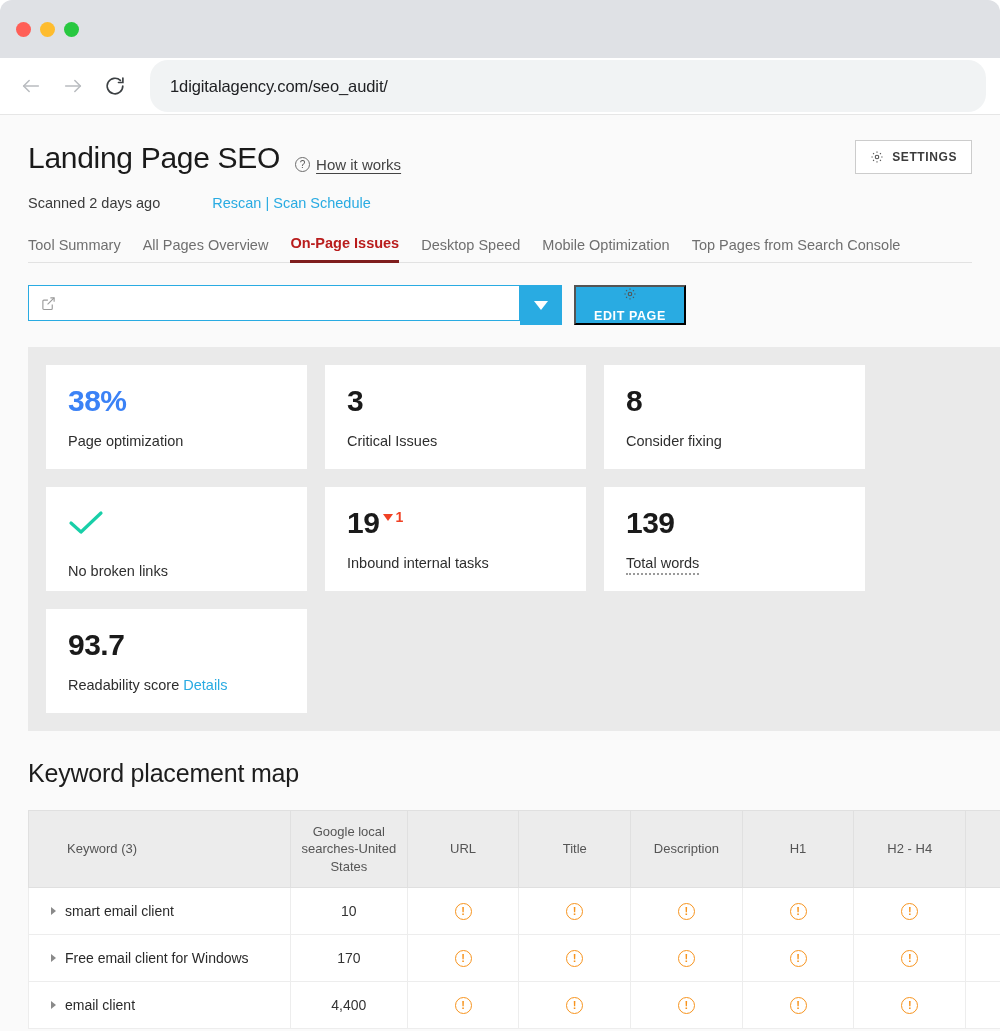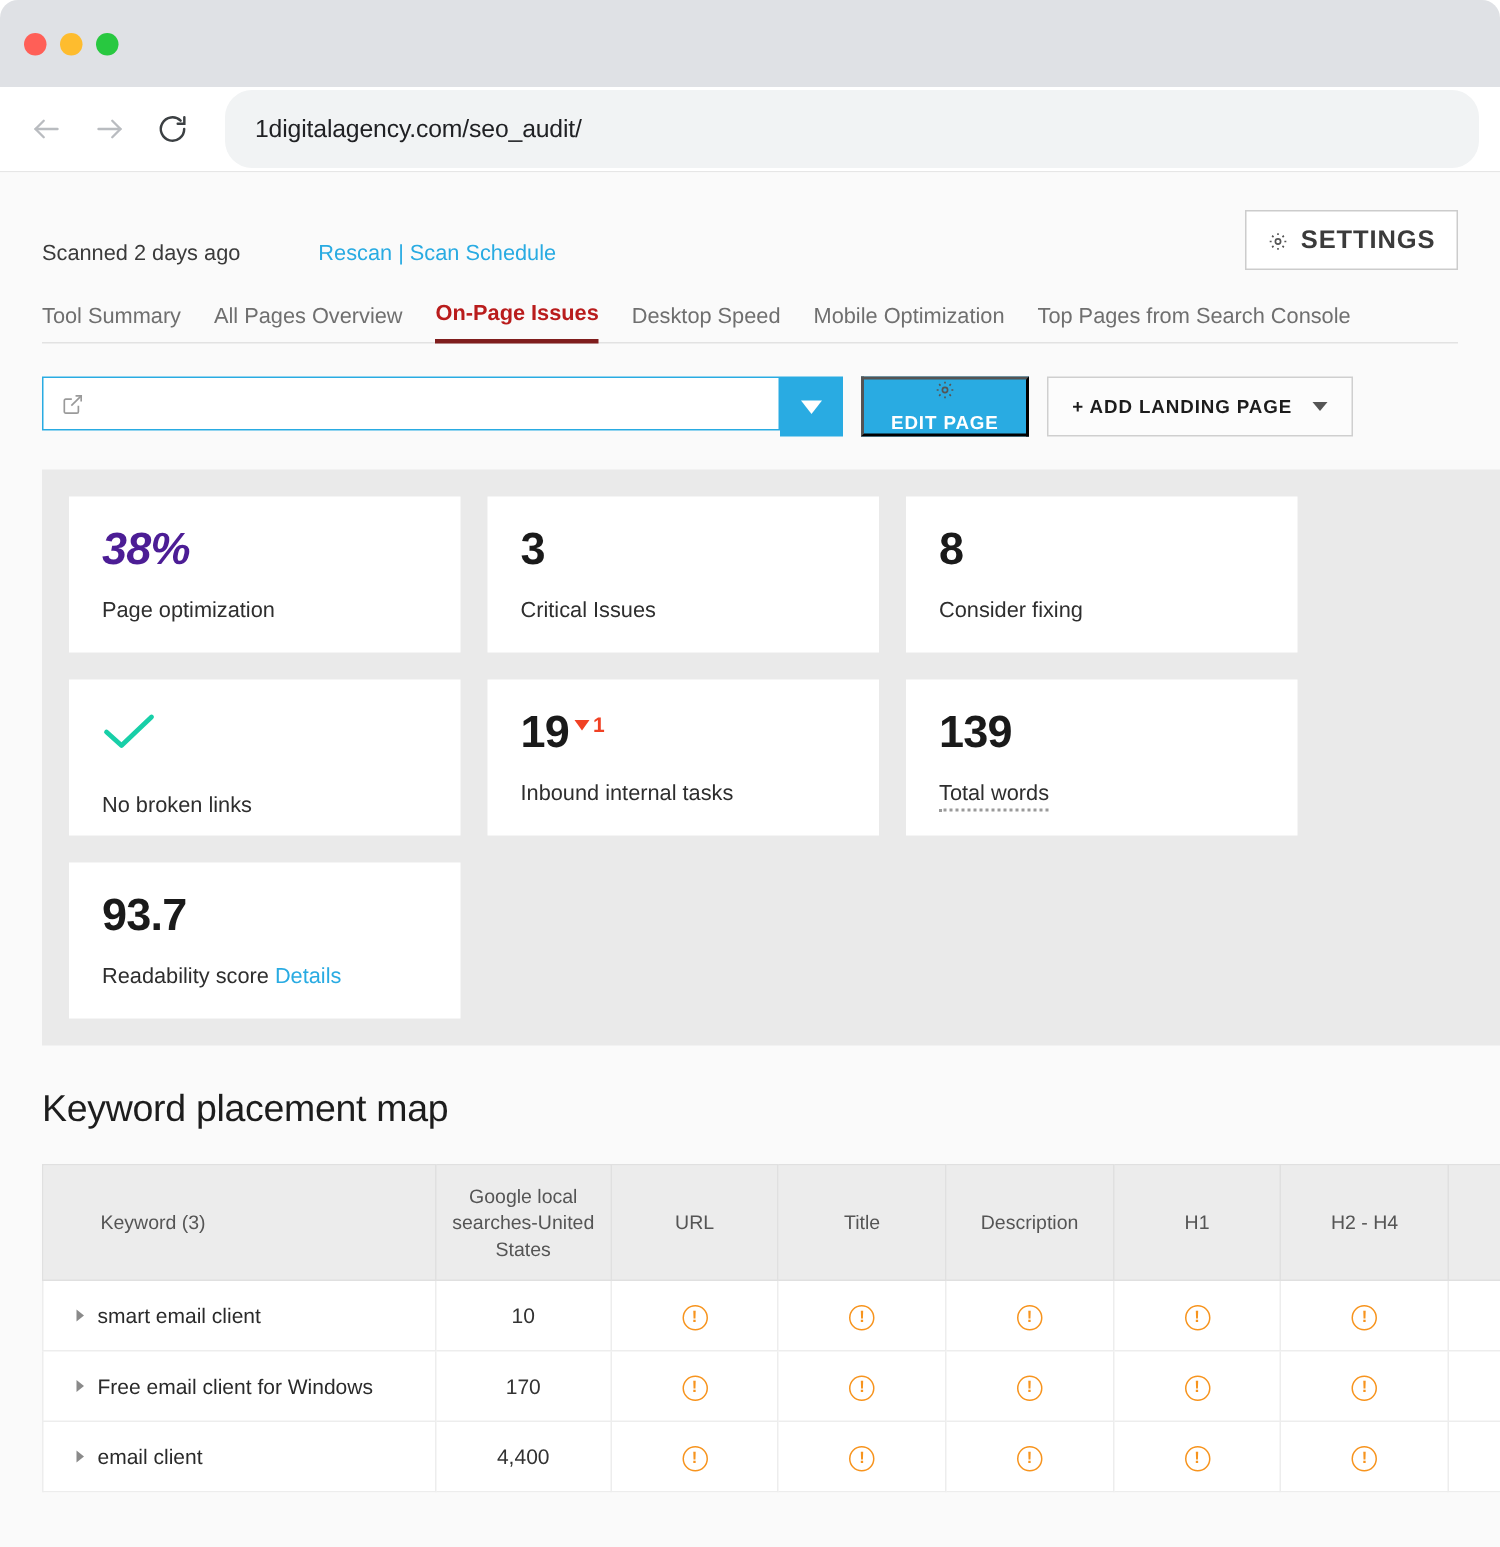--- a/index.html
+++ b/index.html
@@ -81,21 +81,21 @@
     border: 1px solid #6d6d6d; border-radius: 50%;
     font-size: 10px; line-height: 13px; text-align: center;
     color: #555; display: inline-block;
   }
   .settings-btn {
     position: absolute; right: 28px; top: 25px;
     border: 1px solid #ccc;
     background: #fff;
     padding: 9px 14px;
     display: inline-flex; align-items: center; gap: 8px;
-    font-size: 17px; font-weight: 700;
+    font-size: 12px; font-weight: 700;
     letter-spacing: 0.6px;
     color: #3b3b3b;
   }
   .gear {
     display: inline-block;
     width: 14px; height: 14px;
     color: #555;
   }
 
   .meta-row {
@@ -197,21 +197,21 @@
     width: 261px;
     height: 104px;
     padding: 20px 22px 0 22px;
   }
   .card .big {
     font-size: 30px; font-weight: 700; color: #1a1a1a;
     line-height: 1.05;
     letter-spacing: -0.5px;
     display: flex; align-items: flex-start; gap: 4px;
   }
-  .card .big.red { color: #4c1d95; font-style: italic; }
+  .card .big.red { color: #3b82f6; }
   .delta {
     font-size: 14px; font-weight: 700; color: #f04124;
     display: inline-flex; align-items: center; gap: 2px;
     margin-top: 3px;
   }
   .delta .tri {
     width: 0; height: 0;
     border-left: 5px solid transparent;
     border-right: 5px solid transparent;
     border-top: 7px solid #f04124;
@@ -335,20 +335,27 @@
   </span>
   <div class="url-bar">
     <span>1digitalagency.com/seo_audit/</span>
   </div>
 </div>
 <div class="page-divider"></div>
 
 <div class="app">
 
   <div class="app-header">
+    <div class="title-row">
+      <h1 class="page-title">Landing Page SEO</h1>
+      <span class="howitworks">
+        <span class="qicon">?</span>
+        <span class="label">How it works</span>
+      </span>
+    </div>
 
     <button class="settings-btn">
       <span class="gear">
         <svg width="14" height="14" viewBox="0 0 24 24" fill="none" stroke="currentColor" stroke-width="1.9">
             <circle cx="12" cy="12" r="3"></circle>
             <path d="M12 2.5v2.2M12 19.3v2.2M21.5 12h-2.2M4.7 12H2.5M18.7 5.3l-1.6 1.6M6.9 17.1l-1.6 1.6M18.7 18.7l-1.6-1.6M6.9 6.9L5.3 5.3"></path>
           </svg>
       </span>
       <span>SETTINGS</span>
     </button>
@@ -384,24 +391,20 @@
       <span class="caret-white"></span>
     </div>
     <button class="edit-page-btn">
       <span class="gear">
         <svg width="14" height="14" viewBox="0 0 24 24" fill="none" stroke="currentColor" stroke-width="1.9">
             <circle cx="12" cy="12" r="3"></circle>
             <path d="M12 2.5v2.2M12 19.3v2.2M21.5 12h-2.2M4.7 12H2.5M18.7 5.3l-1.6 1.6M6.9 17.1l-1.6 1.6M18.7 18.7l-1.6-1.6M6.9 6.9L5.3 5.3"></path>
           </svg>
       </span>
       <span>EDIT PAGE</span>
-    </button>
-    <button class="add-lp-btn">
-      <span>+ ADD LANDING PAGE</span>
-      <span class="caret-dark"></span>
     </button>
   </div>
 
   <div class="cards-panel">
 
     <div class="card">
       <div class="big red">38%</div>
       <div class="lbl">Page optimization</div>
     </div>
 

